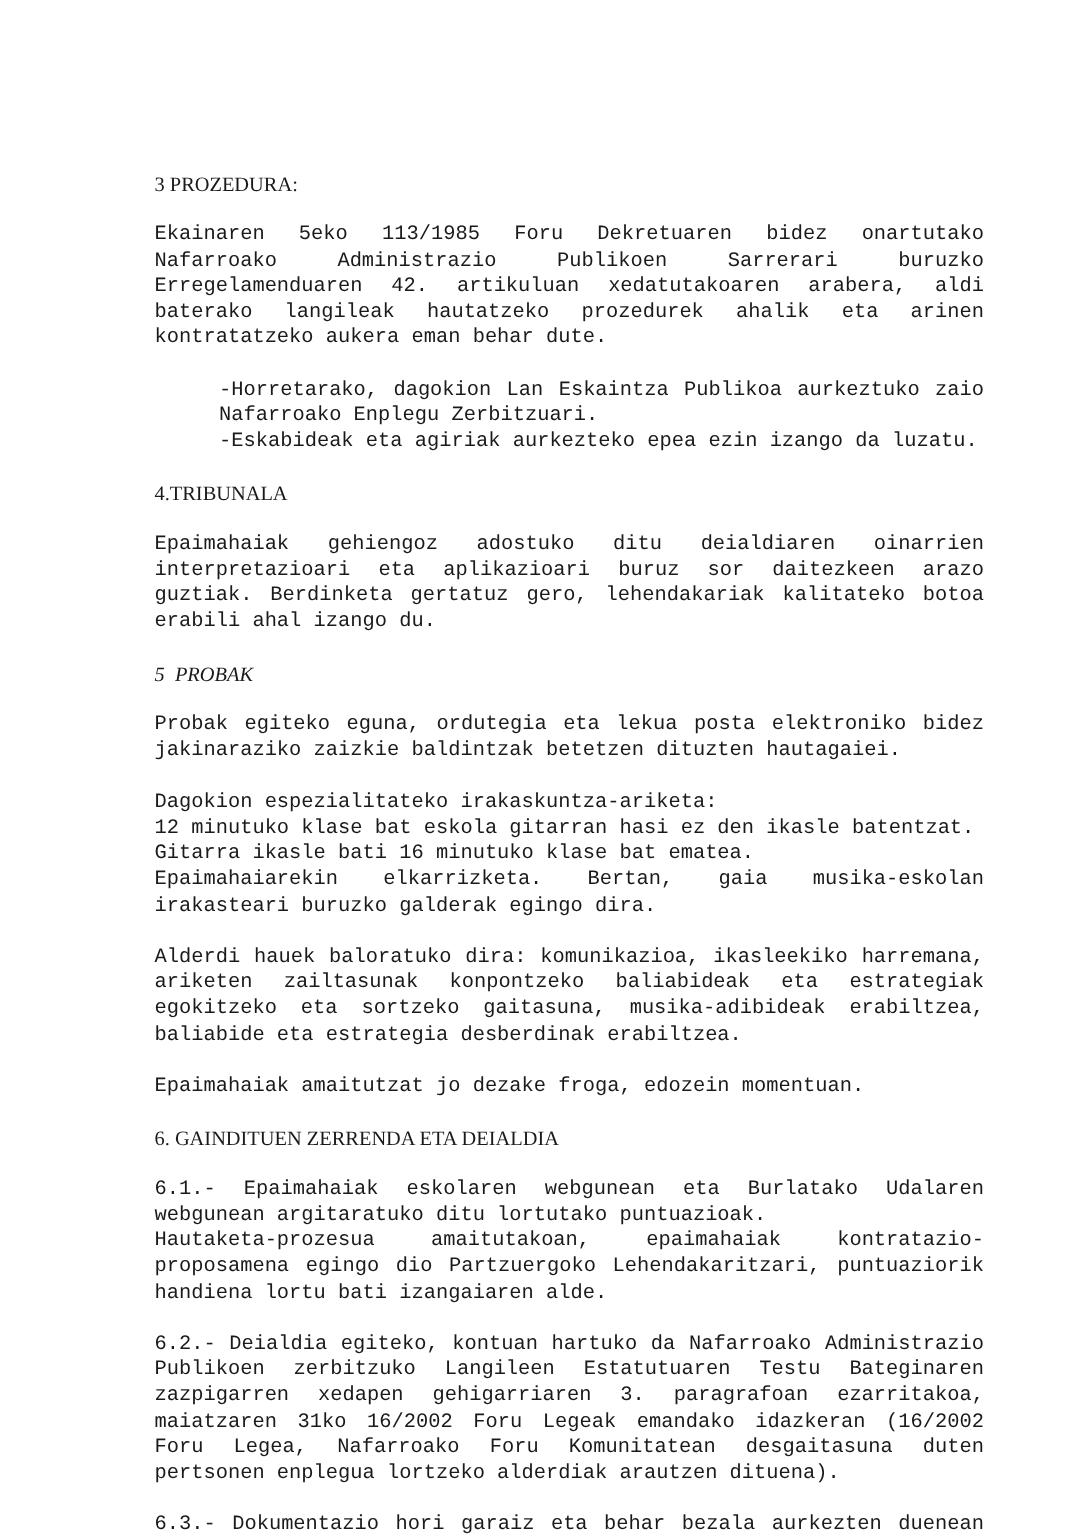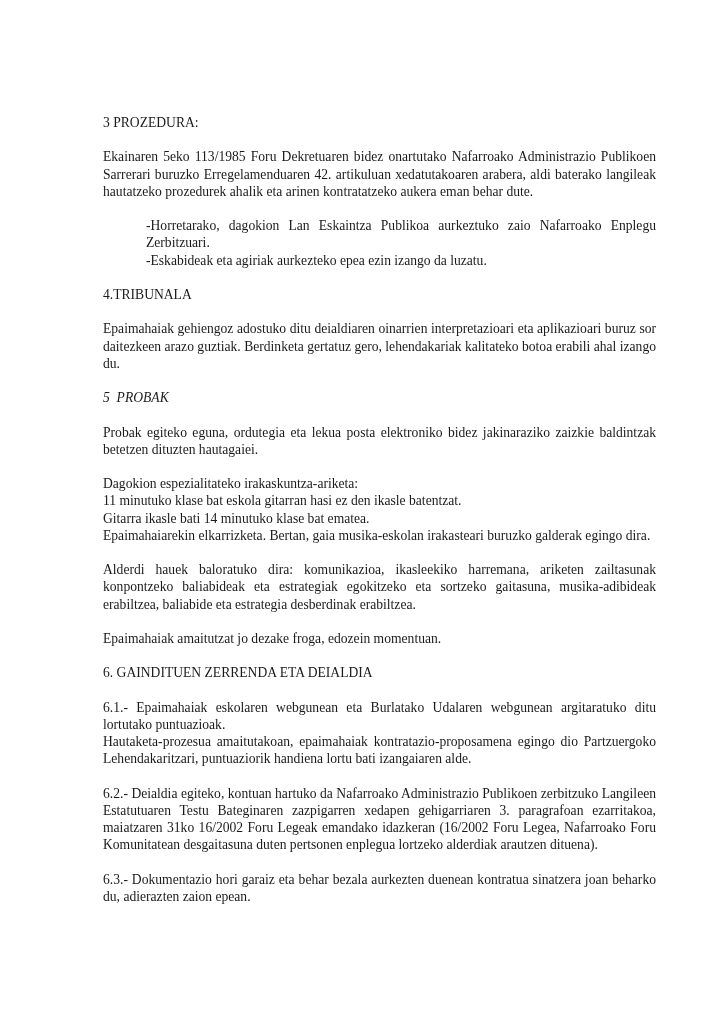--- a/index.html
+++ b/index.html
@@ -20,20 +20,21 @@
       width: 553px;
       font-family: "Liberation Serif", "DejaVu Serif", serif;
       font-size: 13.6px;
       line-height: 17.2px;
       color: #1a1a1a;
       margin-top: 48px;
     }
     .block {
       margin: 0 0 17.2px 0;
       text-align: justify;
+      font-family: Liberation Mono, monospace;
     }
     .block p {
       margin: 0;
       text-align: justify;
     }
     .heading {
       margin: 0 0 17.2px 0;
       font-weight: normal;
       font-size: 13.6px;
       line-height: 17.2px;
@@ -60,22 +61,22 @@
   <div class="block">
     <p>Epaimahaiak gehiengoz adostuko ditu deialdiaren oinarrien interpretazioari eta aplikazioari buruz sor daitezkeen arazo guztiak. Berdinketa gertatuz gero, lehendakariak kalitateko botoa erabili ahal izango du.</p>
   </div>
 
   <div class="heading" style="white-space: pre; font-style: italic;">5  PROBAK</div>
   <div class="block">
     <p>Probak egiteko eguna, ordutegia eta lekua posta elektroniko bidez jakinaraziko zaizkie baldintzak betetzen dituzten hautagaiei.</p>
   </div>
   <div class="block">
     <p>Dagokion espezialitateko irakaskuntza-ariketa:</p>
-    <p>11 minutuko klase bat eskola gitarran hasi ez den ikasle batentzat.</p>
-    <p>Gitarra ikasle bati 14 minutuko klase bat ematea.</p>
+    <p>12 minutuko klase bat eskola gitarran hasi ez den ikasle batentzat.</p>
+    <p>Gitarra ikasle bati 16 minutuko klase bat ematea.</p>
     <p>Epaimahaiarekin elkarrizketa. Bertan, gaia musika-eskolan irakasteari buruzko galderak egingo dira.</p>
   </div>
   <div class="block">
     <p>Alderdi hauek baloratuko dira: komunikazioa, ikasleekiko harremana, ariketen zailtasunak konpontzeko baliabideak eta estrategiak egokitzeko eta sortzeko gaitasuna, musika-adibideak erabiltzea, baliabide eta estrategia desberdinak erabiltzea.</p>
   </div>
   <div class="block">
     <p>Epaimahaiak amaitutzat jo dezake froga, edozein momentuan.</p>
   </div>
 
   <div class="heading">6. GAINDITUEN ZERRENDA ETA DEIALDIA</div>

